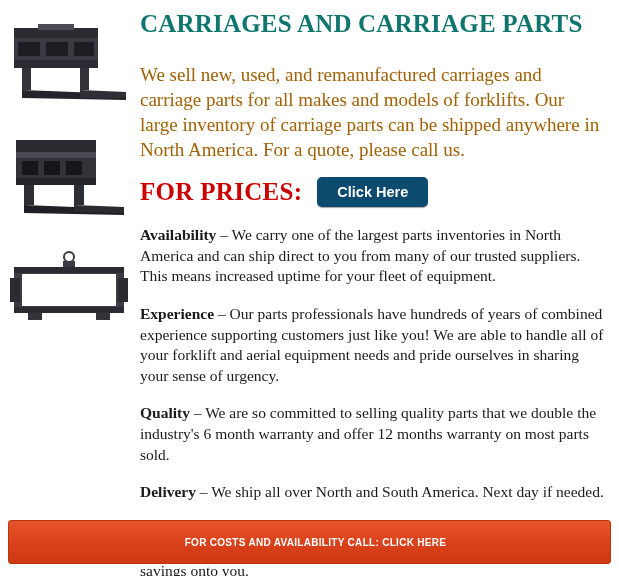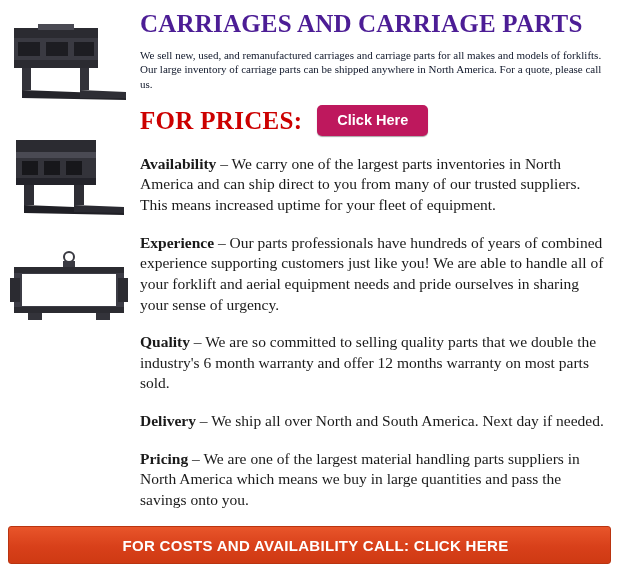--- a/index.html
+++ b/index.html
@@ -33,45 +33,45 @@
   .main {
     flex: 1 1 auto;
     padding-right: 14px;
     padding-top: 10px;
   }
   h1.title {
     font-family: "Liberation Serif", serif;
     font-size: 25px;
     line-height: 1.1;
     font-weight: bold;
-    color: #4c1d95;
-    margin: 0 0 10px 0;
+    color: #0f766e;
+    margin: 0 0 24px 0;
     letter-spacing: 0.2px;
   }
   p.intro {
-    font-size: 11px;
+    font-size: 19px;
     line-height: 1.33;
-    color: #0f172a;
+    color: #a16207;
     margin: 0 0 14px 0;
   }
   .prices-row {
     display: flex;
     align-items: center;
     gap: 15px;
     margin: 6px 0 18px 0;
   }
   .for-prices {
     font-family: "Liberation Serif", serif;
     font-size: 25px;
     font-weight: bold;
     color: #cc0000;
     letter-spacing: 0.3px;
   }
   .click-here-btn {
-    background: #be185d;
+    background: #0c4a6e;
     color: #ffffff;
     font-family: "Liberation Sans", sans-serif;
     font-size: 14.5px;
     font-weight: bold;
     padding: 8px 20px;
     border: none;
     border-radius: 5px;
     cursor: pointer;
     box-shadow: 0 1px 1px rgba(0,0,0,0.35);
     line-height: 1;
@@ -83,31 +83,31 @@
     color: #1a1a1a;
   }
   .feature .label {
     font-weight: bold;
   }
   .cta-bar {
     position: absolute;
     left: 8px;
     right: 8px;
     bottom: 12px;
-    height: 38px;
+    height: 44px;
     background: linear-gradient(to bottom, #e8552a 0%, #d8401a 55%, #cf3a13 100%);
     border: 1px solid #b93410;
     border-radius: 3px;
     display: flex;
     align-items: center;
     justify-content: center;
     color: #ffffff;
     font-family: "Liberation Sans", sans-serif;
     font-weight: bold;
-    font-size: 15px;
+    font-size: 10px;
     letter-spacing: 0.3px;
     cursor: pointer;
     padding-left: 12px;
   }
   .spacer-bottom { height: 70px; }
 </style>
 </head>
 <body>
 
 <div class="page">

